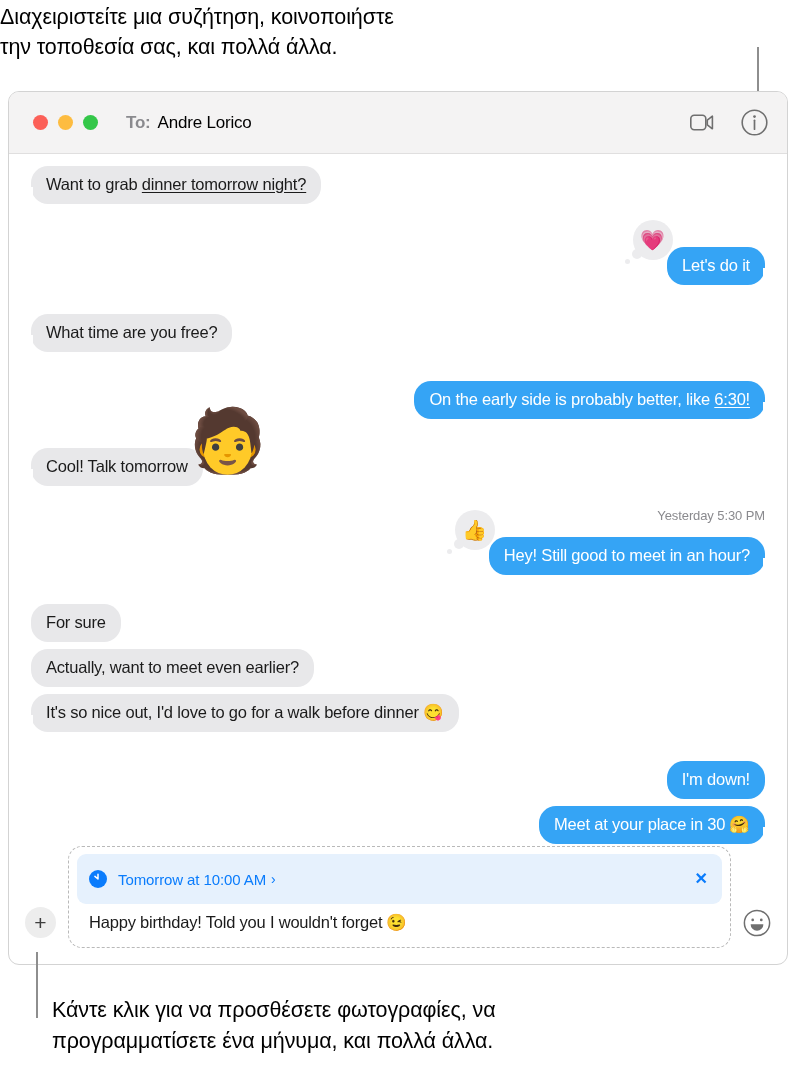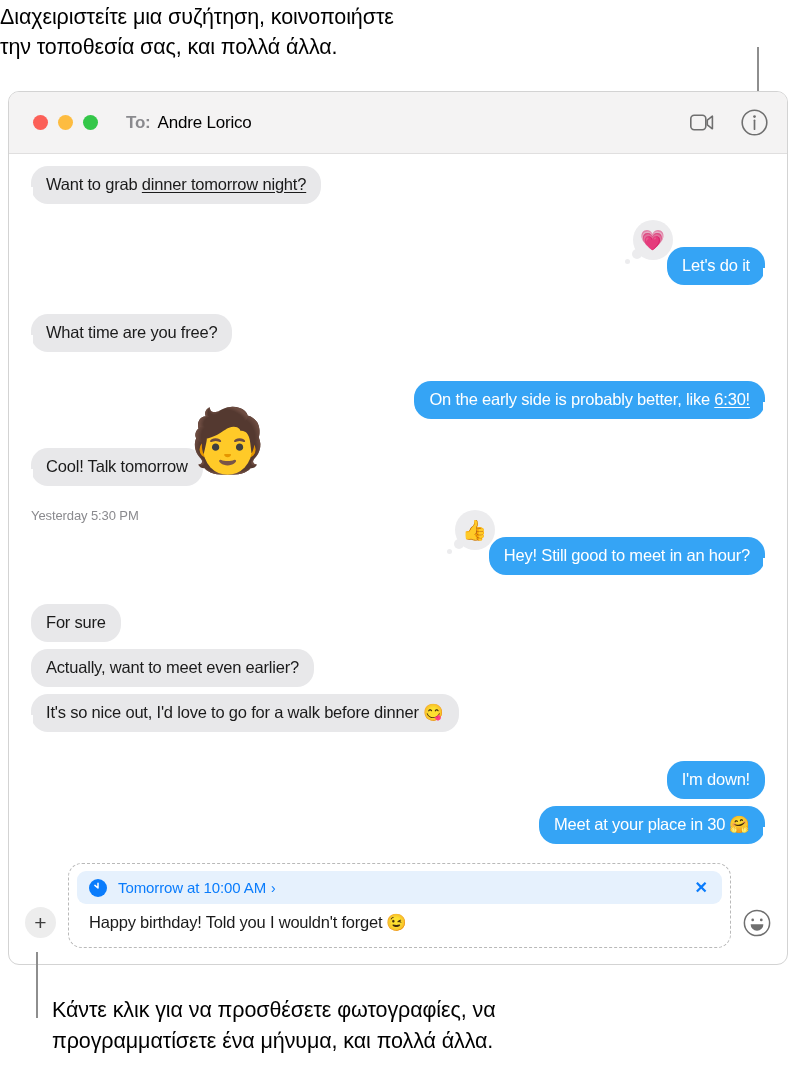--- a/index.html
+++ b/index.html
@@ -228,21 +228,21 @@
     position: absolute;
     left: 158px;
     top: -38px;
     font-size: 62px;
     line-height: 1;
     z-index: 5;
     pointer-events: none;
   }
 
   .timestamp {
-    text-align: left;
+    text-align: right;
     font-size: 13px;
     color: #8a8a8e;
     letter-spacing: -0.1px;
     margin: 22px 0 14px 0;
   }
 
   .delivered {
     text-align: right;
     font-size: 12.5px;
     color: #8a8a8e;
@@ -278,21 +278,21 @@
     flex: 1 1 auto;
     border: 1.5px dashed #b9b9b9;
     border-radius: 14px;
     padding: 7px 8px 7px 8px;
     box-sizing: border-box;
     background: #ffffff;
   }
   .sched-chip {
     background: #e6f1fd;
     border-radius: 9px;
-    height: 33px;
+    height: 50px;
     display: flex;
     align-items: center;
     padding: 0 14px 0 12px;
     gap: 11px;
   }
   .clock-icon {
     width: 18px; height: 18px;
     flex: 0 0 auto;
   }
   .sched-text {

